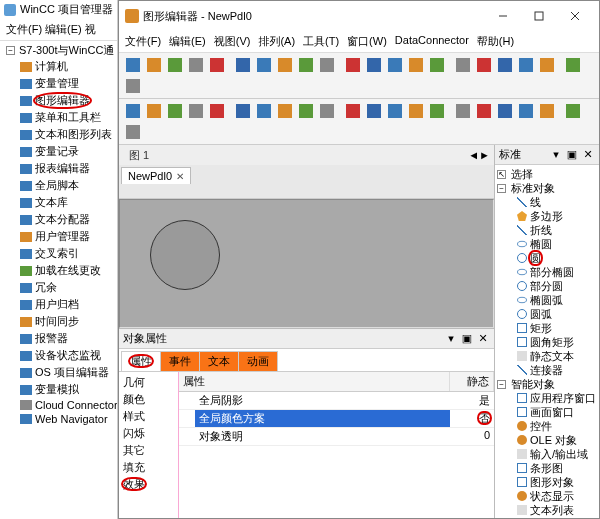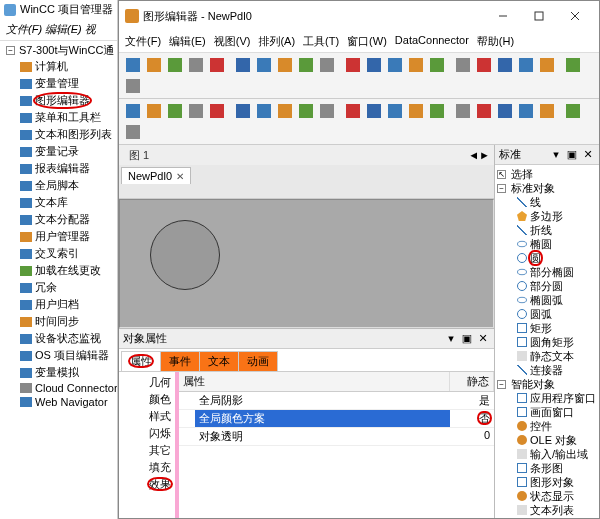--- a/index.html
+++ b/index.html
@@ -4,21 +4,21 @@
 <style>
 * { box-sizing: border-box; font-family: "Microsoft YaHei", "SimSun", sans-serif; font-size: 11px; }
 body { margin: 0; width: 600px; height: 519px; background: #fff; overflow: hidden; position: relative; }
 
 .root { display: flex; width: 600px; height: 519px; }
 
 
 .left-pane { width: 118px; border-right: 1px solid #ccc; display: flex; flex-direction: column; }
 .left-title { display: flex; align-items: center; padding: 2px 4px; gap: 4px; }
 .left-title-icon { width: 12px; height: 12px; background: #5c9dd6; border-radius: 2px; }
-.left-menu { padding: 3px 6px; border-bottom: 1px solid #ddd; font-style: italic; }
+.left-menu { padding: 3px 6px; border-bottom: 1px solid #ddd; }
 .left-tree { padding: 2px 0 2px 4px; overflow: hidden; flex: 1; }
 .tree-root { padding-left: 2px; display: flex; align-items: center; gap: 2px; }
 .tree-item { display: flex; align-items: center; gap: 3px; padding: 1px 0 1px 16px; white-space: nowrap; position: relative; }
 .tree-icon { width: 12px; height: 10px; background: #3a7ab8; flex-shrink: 0; }
 .tree-icon.orange { background: #d88a2a; }
 .tree-icon.green { background: #5a9a3a; }
 .tree-icon.gray { background: #888; }
 .circled { position: relative; }
 .circled::after { content: ""; position: absolute; left: -2px; right: -2px; top: -1px; bottom: -1px; border: 2px solid #d00; border-radius: 50% / 60%; pointer-events: none; }
 
@@ -52,21 +52,21 @@
 .circle-shape { position: absolute; left: 30px; top: 20px; width: 70px; height: 70px; border-radius: 50%; background: #9a9a9a; border: 1px solid #333; }
 
 .props-pane { height: 190px; border-top: 1px solid #bbb; display: flex; flex-direction: column; }
 .props-title { display: flex; align-items: center; background: #eee; border-bottom: 1px solid #ccc; padding: 2px 4px; }
 .props-title .tools { margin-left: auto; display: flex; gap: 2px; }
 .props-tool { width: 14px; height: 14px; display: flex; align-items: center; justify-content: center; }
 .props-tabs { display: flex; border-bottom: 1px solid #ccc; padding-left: 2px; gap: 0; background: #fff; }
 .props-tab { padding: 2px 8px; border: 1px solid #ccc; border-bottom: none; margin-top: 2px; background: #f97316; margin-right: -1px; position: relative; }
 .props-tab.active { background: #fff; z-index: 2; }
 .props-body { flex: 1; display: flex; }
-.props-left { width: 60px; border-right: 4px solid #f9a8d4; padding: 2px; text-align: right; }
+.props-left { width: 60px; border-right: 1px solid #f9a8d4; padding: 2px; }
 .props-left-item { padding: 1px 2px; }
 .props-table { flex: 1; overflow: auto; }
 .props-head { display: flex; background: #f4f4f4; border-bottom: 1px solid #ccc; }
 .props-head > div { padding: 2px 4px; border-right: 1px solid #ddd; }
 .ph-attr { flex: 1; }
 .ph-stat { width: 44px; text-align: right; }
 .props-row { display: flex; border-bottom: 1px solid #eee; }
 .props-row > div { padding: 1px 4px; }
 .pr-attr { flex: 1; margin-left: 16px; }
 .pr-stat { width: 44px; text-align: right; }
@@ -166,20 +166,24 @@
             <div class="tree-icon "></div>
             <span>冗余</span>
           </div>
           <div class="tree-item">
             <div class="tree-icon "></div>
             <span>用户归档</span>
           </div>
           <div class="tree-item">
             <div class="tree-icon orange"></div>
             <span>时间同步</span>
+          </div>
+          <div class="tree-item">
+            <div class="tree-icon "></div>
+            <span>报警器</span>
           </div>
           <div class="tree-item">
             <div class="tree-icon "></div>
             <span>设备状态监视</span>
           </div>
           <div class="tree-item">
             <div class="tree-icon "></div>
             <span>OS 项目编辑器</span>
           </div>
           <div class="tree-item">

